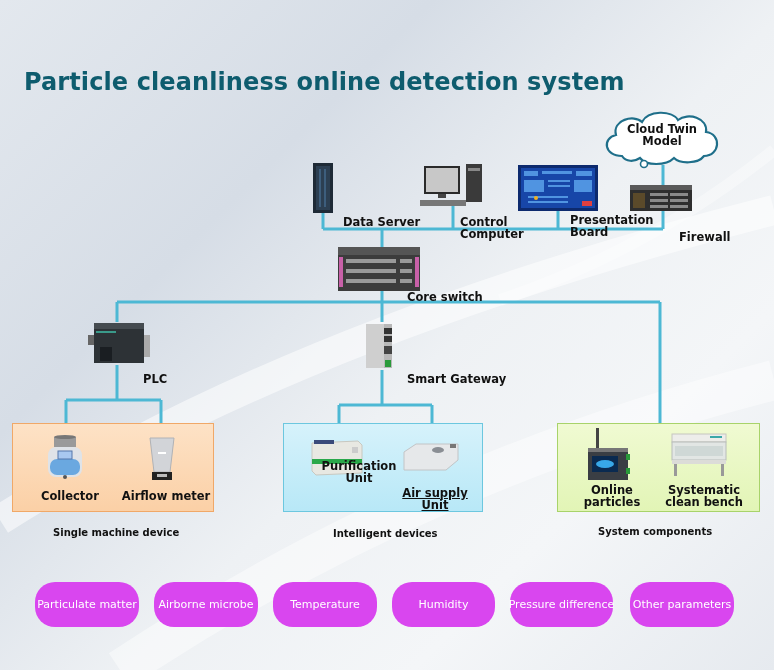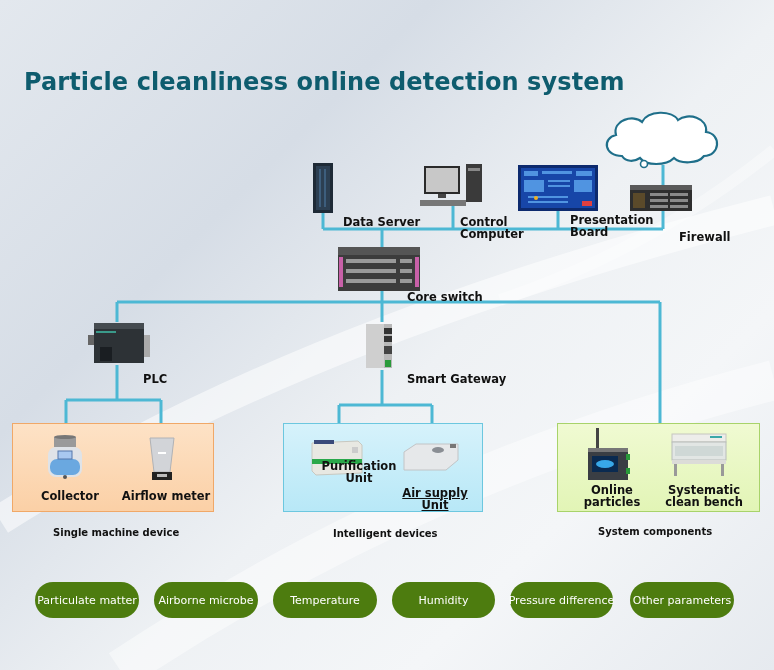--- a/index.html
+++ b/index.html
@@ -19,22 +19,22 @@
     white-space: nowrap;
   }
   .lbl.c { text-align: center; }
   svg.lines { position: absolute; left: 0; top: 0; }
   .box { position: absolute; }
   .box.orange { left: 12px; top: 423px; width: 202px; height: 89px; background: linear-gradient(#fde2c6, #fbd0a6); border: 1px solid #f0a868; }
   .box.blue { left: 283px; top: 423px; width: 200px; height: 89px; background: linear-gradient(#d6f2fb, #b8e8f7); border: 1px solid #6cc7df; }
   .box.green { left: 557px; top: 423px; width: 203px; height: 89px; background: linear-gradient(#f0fad2, #e2f5b6); border: 1px solid #a8d36a; }
   .grp { position: absolute; font-size: 10px; font-weight: bold; color: #111; white-space: nowrap; }
   .pill {
-    position: absolute; top: 582px; height: 36px; border-radius: 20px;
-    background: #4d7c0f; color: #fff; font-size: 11px;
+    position: absolute; top: 582px; height: 45px; border-radius: 20px;
+    background: #d946ef; color: #fff; font-size: 11px;
     display: flex; align-items: center; justify-content: center; white-space: nowrap;
   }
   .dev { position: absolute; }
 </style>
 </head>
 <body>
 
 <svg class="swoosh" width="774" height="670">
   <path d="M 0 520 Q 300 330 774 210" stroke="#ffffff" stroke-opacity="0.55" stroke-width="30" fill="none"></path>
   <path d="M 120 670 Q 420 470 774 380" stroke="#ffffff" stroke-opacity="0.45" stroke-width="40" fill="none"></path>
@@ -71,20 +71,24 @@
     <line x1="339" y1="405" x2="339" y2="438"></line>
     <line x1="432" y1="405" x2="432" y2="438"></line>
   </g>
 </svg>
 
 <div class="dev" style="left:600px; top:108px; width:124px; height:64px;">
   <svg width="124" height="64">
     <path d="M 22 48 C 4 48 2 30 16 27 C 12 12 34 6 42 14 C 48 2 72 2 78 12 C 88 4 108 10 106 24 C 122 26 120 48 104 48 C 98 56 80 56 74 50 C 66 58 46 58 40 50 C 34 54 26 54 22 48 Z" fill="#ffffff" stroke="#1f6f8a" stroke-width="2.2"></path>
     <circle cx="44" cy="56" r="3.5" fill="#ffffff" stroke="#1f6f8a" stroke-width="1.6"></circle>
   </svg>
+  <div class="lbl c" style="left:16px; top:15px; width:92px; font-size:11.5px;">
+    <div>Cloud Twin</div>
+    <div>Model</div>
+  </div>
 </div>
 
 <div class="dev" style="left:312px; top:163px; width:22px; height:50px;">
   <svg width="22" height="50">
     <rect x="1" y="0" width="20" height="50" fill="#1e2a36"></rect>
     <rect x="4" y="3" width="14" height="44" fill="#2c3f52"></rect>
     <g stroke="#4f7ea8" stroke-width="1">
         <line x1="8" y1="6" x2="8" y2="44"></line>
         <line x1="13" y1="6" x2="13" y2="44"></line>
       </g>

